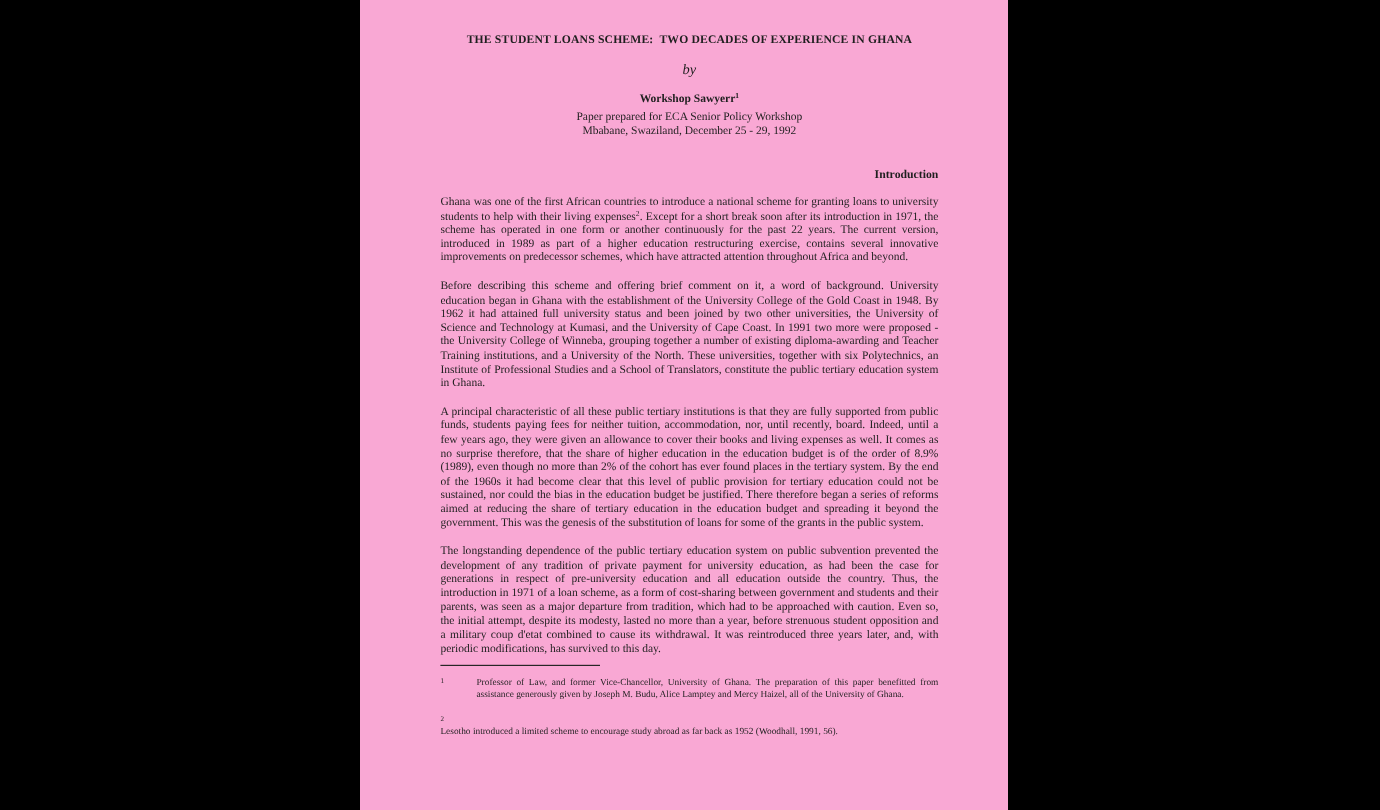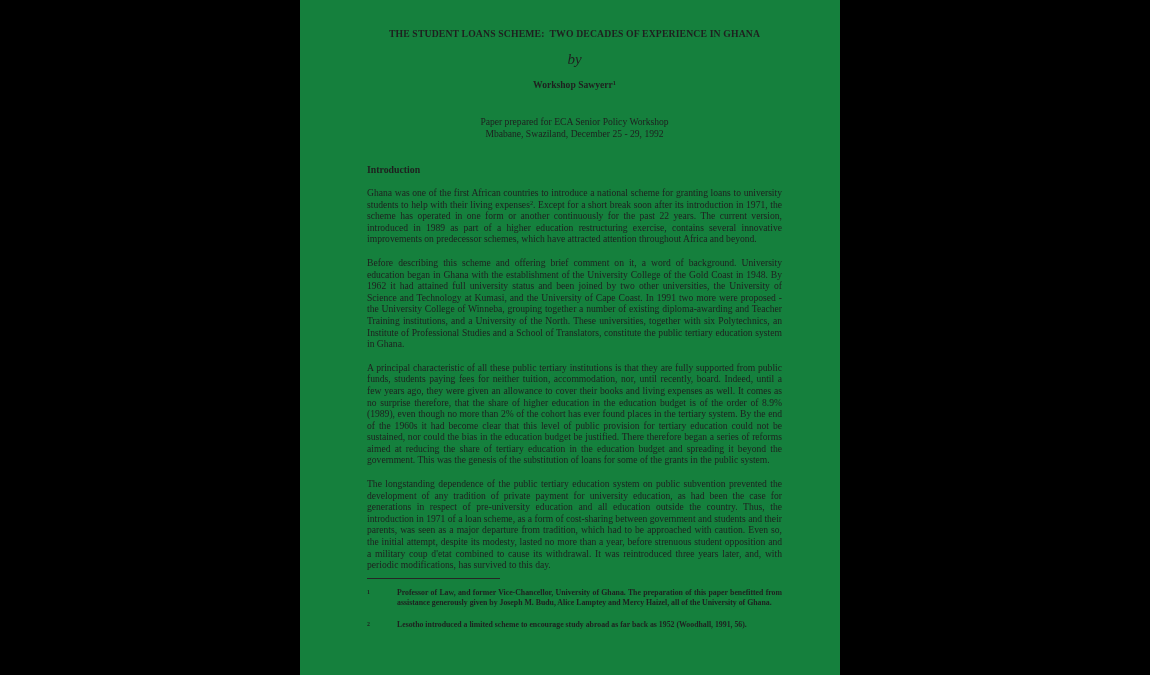--- a/index.html
+++ b/index.html
@@ -14,57 +14,57 @@
     background: #000000;
     overflow: hidden;
     font-family: "Liberation Serif", "DejaVu Serif", serif;
   }
   .page {
     position: absolute;
     left: 300px;
     top: 0;
     width: 540px;
     height: 675px;
-    background: #15803d;
+    background: #f9a8d4;
     color: #1f1f1f;
   }
   .content {
     padding: 28px 58px 0 67px;
   }
   .doc-title {
     margin: 0;
     font-size: 9.7px;
     font-weight: bold;
     text-align: center;
     letter-spacing: 0.15px;
     white-space: pre-wrap;
   }
   .byline {
     margin-top: 12px;
     text-align: center;
     font-style: italic;
-    font-size: 15px;
+    font-size: 12px;
   }
   .author-line {
     margin-top: 11px;
     text-align: center;
     font-weight: bold;
     font-size: 9.6px;
   }
   .workshop {
-    margin-top: 26px;
+    margin-top: 4px;
     text-align: center;
     font-size: 9.6px;
     line-height: 11.5px;
   }
   .section-heading {
     margin: 25px 0 0 0;
     font-size: 9.8px;
     font-weight: bold;
-    text-align: left;
+    text-align: right;
   }
   .body-para {
     margin: 12px 0 0 0;
     font-size: 9.6px;
     line-height: 11.6px;
     text-align: justify;
   }
   sup.ref {
     font-size: 6.3px;
     line-height: 0;
@@ -74,24 +74,24 @@
     margin-top: 7px;
     width: 133px;
     height: 0;
     border-top: 1px solid #262626;
   }
   .footnote {
     display: flex;
     margin-top: 9px;
     font-size: 7.8px;
     line-height: 10.3px;
-    font-weight: bold;
   }
   .footnote + .footnote {
     margin-top: 12px;
+    flex-direction: column;
   }
   .fn-marker {
     flex: none;
     width: 30px;
     font-size: 5.9px;
     line-height: 9px;
   }
   .fn-text {
     flex: 1;
     text-align: justify;

